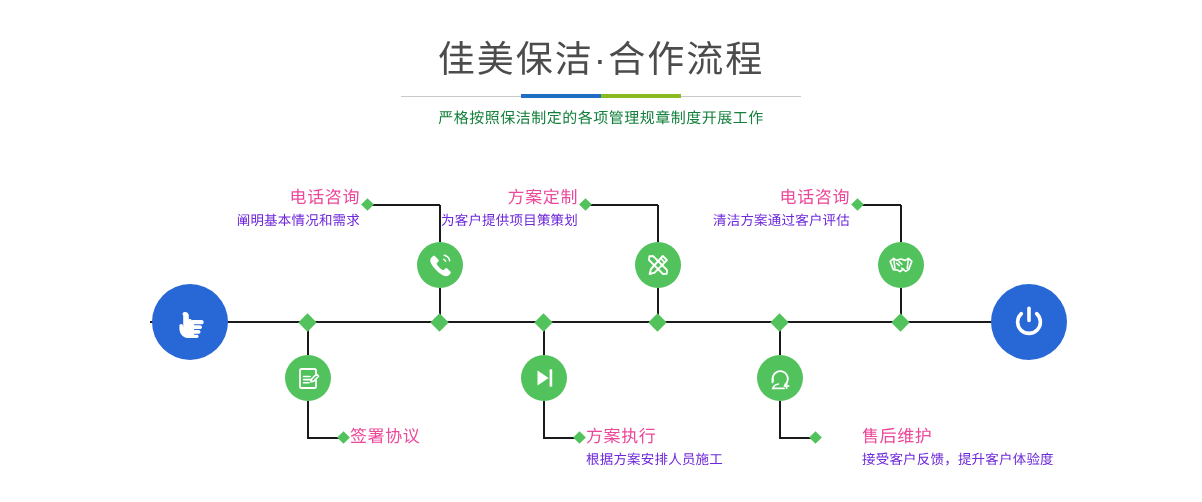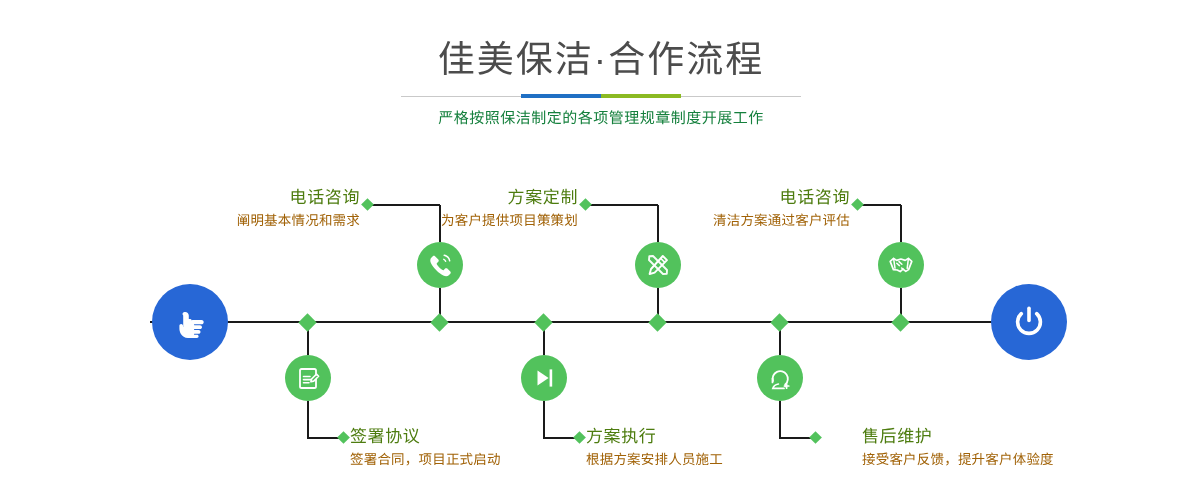--- a/index.html
+++ b/index.html
@@ -65,24 +65,24 @@
     transform:rotate(45deg);
   }
   .dot{
     position:absolute;width:9px;height:9px;background:#52c25c;
     transform:rotate(45deg);
   }
 
   
   .label{position:absolute;white-space:nowrap;}
   .label .lab-title{
-    font-size:17px;line-height:24px;color:#4d7c0f;letter-spacing:.6px;
+    font-size:17px;line-height:24px;color:#ec4899;letter-spacing:.6px;
   }
   .label .lab-desc{
-    font-size:13.5px;line-height:22px;color:#a16207;letter-spacing:.2px;
+    font-size:13.5px;line-height:22px;color:#6d28d9;letter-spacing:.2px;
   }
   .label.up{text-align:right;}
   .label.down{text-align:left;}
 </style>
 </head>
 <body>
 
 <div class="stage">
 
   <div class="header">
@@ -159,21 +159,20 @@
           <rect x="5" y="4" width="16" height="19" rx="1.6" fill="none" stroke="#ffffff" stroke-width="1.8"></rect>
           <path fill="none" stroke="#ffffff" stroke-width="1.6" stroke-linecap="round" d="M8.5 11.5 H15 M8.5 14.6 H17 M8.5 17.7 H14"></path>
           <path fill="#52c25c" stroke="#ffffff" stroke-width="1.6" stroke-linejoin="round" d="M16.6 14.0 L21.5 9.1 L23.6 11.2 L18.7 16.1 L15.9 16.8 Z"></path>
         </svg>
       </span>
     </div>
     <div class="diamond" style="left:301px;top:316px;"></div>
     <div class="dot" style="left:339px;top:433px;"></div>
     <div class="label down" style="left:350px;top:425px;width:260px;">
       <div class="lab-title">签署协议</div>
-      <div class="lab-desc">签署合同，项目正式启动</div>
     </div>
   </div>
 
   <div class="node">
     <div class="stem" style="left:657px;top:205px;height:37px;"></div>
     <div class="stem" style="left:657px;top:288px;height:34px;"></div>
     <div class="elbow-h" style="left:586px;top:204px;width:72px;"></div>
     <div class="bubble" style="left:635px;top:242px;">
       <span>
         <svg width="28" height="28" viewBox="0 0 28 28" aria-hidden="true">

